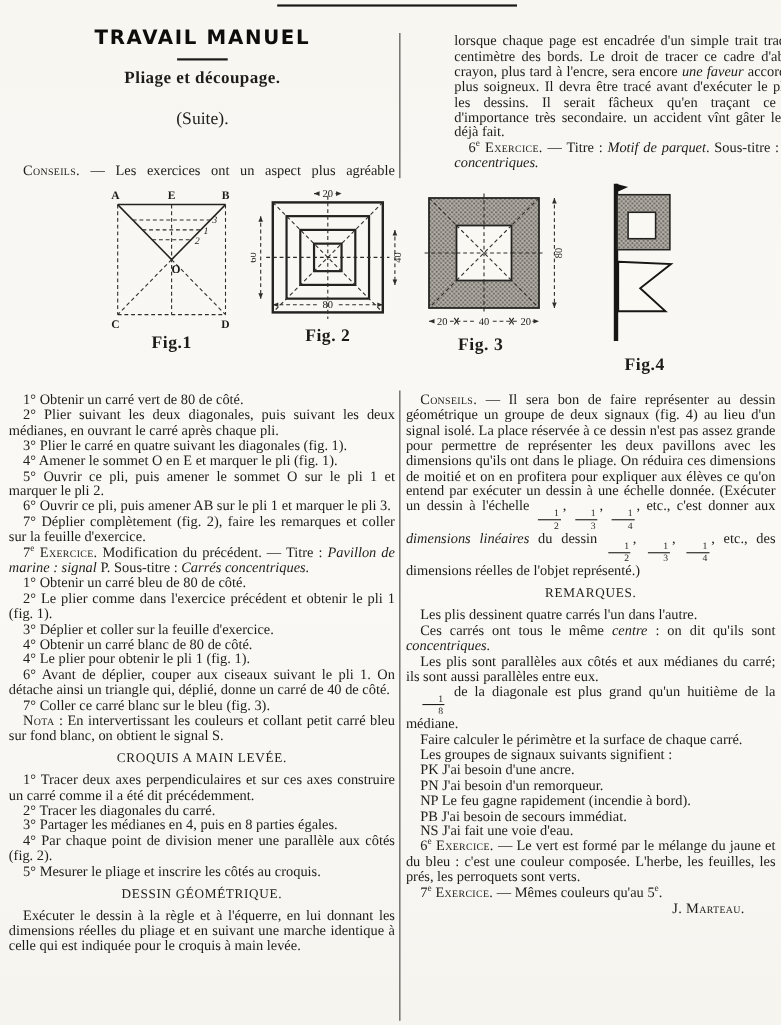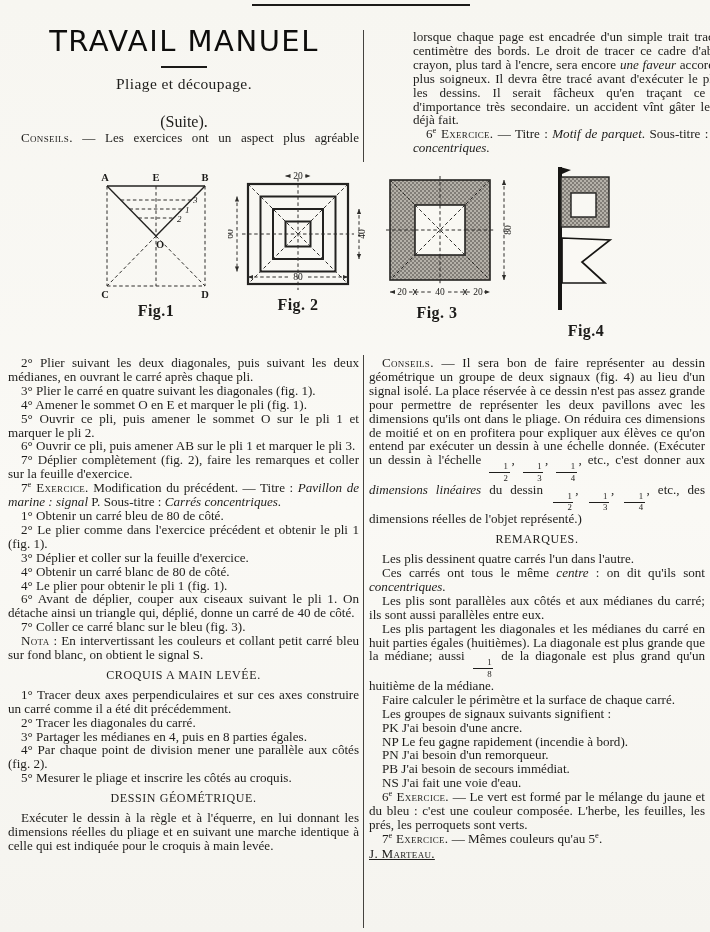--- a/index.html
+++ b/index.html
@@ -5,44 +5,44 @@
   html,body{margin:0;padding:0;background:#dedcd6;}
   .page{position:relative;width:710px;height:932px;margin:0 auto;overflow:hidden;
         background:linear-gradient(180deg,#f7f6f1 0%,#faf9f5 55%,#f5f4ef 100%);
         font-family:"Liberation Serif", serif;color:#1e1d1b;}
   .top-rule{position:absolute;left:252px;top:4px;width:218px;height:2px;background:#1b1a18;}
   .vrule{position:absolute;width:1px;background:#45433f;}
   .vrule.v-top{left:363px;top:30px;height:132px;}
   .vrule.v-bottom{left:363px;top:355px;height:573px;}
 
   .masthead{position:absolute;left:8px;top:24px;width:352px;text-align:center;}
-  .masthead h1{margin:0;font-family:"DejaVu Sans",sans-serif;font-weight:normal;
-               font-size:29px;letter-spacing:1.5px;color:#0e0d0c;}
+  .masthead h1{margin:0;font-family:"DejaVu Sans",sans-serif;font-weight:bold;
+               font-size:18px;letter-spacing:1.5px;color:#0e0d0c;}
   .title-rule{width:46px;height:2px;background:#1b1a18;margin:8px auto 7px;}
-  .masthead h2{margin:4px 0 0;font-size:15.5px;font-weight:normal;letter-spacing:.4px;}
+  .masthead h2{margin:4px 0 0;font-size:15.5px;font-weight:bold;letter-spacing:.4px;}
   .suite{font-size:16px;margin-top:20px;}
 
   .textcol{position:absolute;text-align:justify;font-size:13.1px;line-height:13.9px;}
-  #left-top{left:8px;top:131px;width:351px;}
+  #left-top{left:8px;top:148px;width:351px;}
   #right-top{left:369px;top:30px;width:336px;margin-left:44px;}
   #left-col{left:8px;top:356px;width:351px;}
   #right-col{left:369px;top:356px;width:336px;}
 
   .para{margin:0;text-indent:13px;}
   .para.noindent{text-indent:0;}
   .para.fill{text-align-last:justify;}
   .it{font-style:italic;}
   .sc{font-variant:small-caps;letter-spacing:.3px;}
   .sup{vertical-align:super;font-size:8.5px;line-height:0;}
   .frac{display:inline-flex;flex-direction:column;align-items:center;vertical-align:-5px;
         font-size:8.8px;line-height:1.05;margin:0 2px;}
   .frac .num{border-bottom:1px solid #1e1d1b;padding:0 1.5px .5px;}
   .frac .den{padding-top:.5px;}
   .subhead{text-align:center;font-size:12px;letter-spacing:.6px;margin:7px 0 5px;text-indent:0;}
-  .signature{text-align:left;padding-right:28px;font-variant:small-caps;letter-spacing:.3px;margin-top:1px;text-decoration:underline;}
+  .signature{text-align:right;padding-right:28px;font-variant:small-caps;letter-spacing:.3px;margin-top:1px;}
 
   .fig{position:absolute;}
   svg text{font-family:"Liberation Serif",serif;fill:#1c1b19;}
   .ptlbl{font-size:10.5px;font-weight:bold;}
   .foldlbl{font-size:9px;font-style:italic;}
   .dimlbl{font-size:9.5px;}
   .figcap{font-size:16px;font-weight:bold;letter-spacing:.5px;}
   .solid{stroke:#232220;stroke-width:1.4;fill:none;}
   .dash{stroke:#2e2d2a;stroke-width:1;fill:none;stroke-dasharray:3.5 2.6;}
   .sq{stroke:#232220;stroke-width:2;fill:none;}
@@ -192,20 +192,21 @@
     </defs>
     <line x1="22" y1="3" x2="22" y2="146" stroke="#171614" stroke-width="4"></line>
     <polygon points="22,3 33,6 24,10" fill="#171614"></polygon>
     <rect x="23" y="13" width="48" height="50" fill="url(#ht4)" stroke="#232220" stroke-width="1.4"></rect>
     <rect x="33" y="29" width="25" height="24" fill="#f9f8f3" stroke="#232220" stroke-width="1.4"></rect>
     <polygon points="24,74 72,76 44,98 67,119 24,119" fill="#faf9f4" stroke="#171614" stroke-width="1.7"></polygon>
     <text class="figcap" x="48" y="172" text-anchor="middle">Fig.4</text>
   </svg>
 
   <div id="left-col" class="textcol">
+      <p class="para"><span>1° Obtenir un carré vert de 80 de côté.</span></p>
       <p class="para"><span>2° Plier suivant les deux diagonales, puis suivant les deux médianes, en ouvrant le carré après chaque pli.</span></p>
       <p class="para"><span>3° Plier le carré en quatre suivant les diagonales (fig. 1).</span></p>
       <p class="para"><span>4° Amener le sommet O en E et marquer le pli (fig. 1).</span></p>
       <p class="para"><span>5° Ouvrir ce pli, puis amener le sommet O sur le pli 1 et marquer le pli 2.</span></p>
       <p class="para"><span>6° Ouvrir ce pli, puis amener AB sur le pli 1 et marquer le pli 3.</span></p>
       <p class="para"><span>7° Déplier complètement (fig. 2), faire les remarques et coller sur la feuille d'exercice.</span></p>
       <p class="para"><span>7</span><span class="sup">e</span><span class="sc"> Exercice.</span><span> Modification du précédent. — Titre : </span><span class="it">Pavillon de marine : signal</span><span> P. Sous-titre : </span><span class="it">Carrés concentriques.</span></p>
       <p class="para"><span>1° Obtenir un carré bleu de 80 de côté.</span></p>
       <p class="para"><span>2° Le plier comme dans l'exercice précédent et obtenir le pli 1 (fig. 1).</span></p>
       <p class="para"><span>3° Déplier et coller sur la feuille d'exercice.</span></p>
@@ -240,28 +241,28 @@
           <span class="num">1</span>
           <span class="den">3</span>
         </span><span>, </span><span class="frac">
           <span class="num">1</span>
           <span class="den">4</span>
         </span><span>, etc., des dimensions réelles de l'objet représenté.)</span></p>
       <div class="subhead">REMARQUES.</div>
       <p class="para"><span>Les plis dessinent quatre carrés l'un dans l'autre.</span></p>
       <p class="para"><span>Ces carrés ont tous le même </span><span class="it">centre</span><span> : on dit qu'ils sont </span><span class="it">concentriques.</span></p>
       <p class="para"><span>Les plis sont parallèles aux côtés et aux médianes du carré; ils sont aussi parallèles entre eux.</span></p>
-      <p class="para"><span>Les plis partagent les diagonales et les médianes du carré en huit parties égales (huitièmes). La diagonale est plus grande que la médiane; aussi </span><span class="frac">
+      <p class="para"><span class="frac">
           <span class="num">1</span>
           <span class="den">8</span>
         </span><span> de la diagonale est plus grand qu'un huitième de la médiane.</span></p>
       <p class="para"><span>Faire calculer le périmètre et la surface de chaque carré.</span></p>
       <p class="para"><span>Les groupes de signaux suivants signifient :</span></p>
       <p class="para"><span>PK J'ai besoin d'une ancre.</span></p>
+      <p class="para"><span>PN J'ai besoin d'un remorqueur.</span></p>
       <p class="para"><span>NP Le feu gagne rapidement (incendie à bord).</span></p>
-      <p class="para"><span>PN J'ai besoin d'un remorqueur.</span></p>
       <p class="para"><span>PB J'ai besoin de secours immédiat.</span></p>
       <p class="para"><span>NS J'ai fait une voie d'eau.</span></p>
       <p class="para"><span>6</span><span class="sup">e</span><span class="sc"> Exercice.</span><span> — Le vert est formé par le mélange du jaune et du bleu : c'est une couleur composée. L'herbe, les feuilles, les prés, les perroquets sont verts.</span></p>
       <p class="para"><span>7</span><span class="sup">e</span><span class="sc"> Exercice.</span><span> — Mêmes couleurs qu'au 5</span><span class="sup">e</span><span>.</span></p>
       <div class="signature">J. Marteau.</div>
     </div>
 </div>
 
 </body></html>

